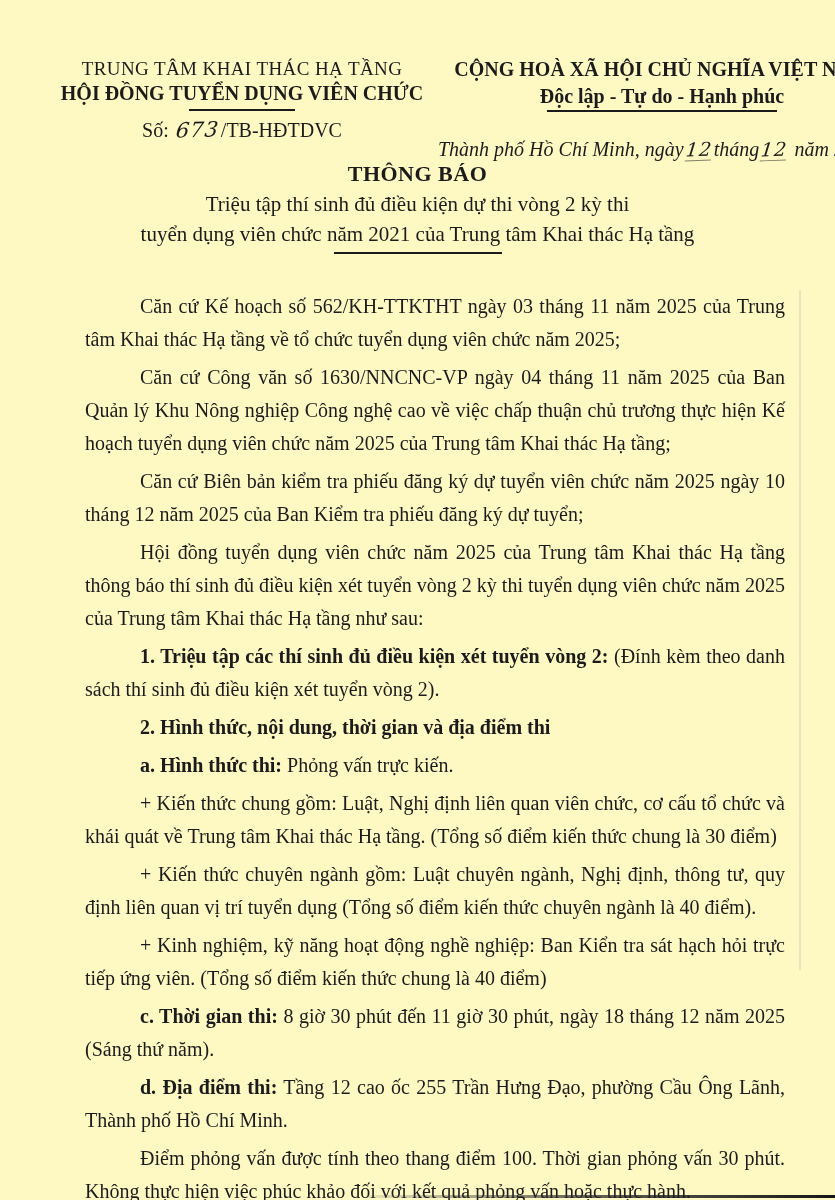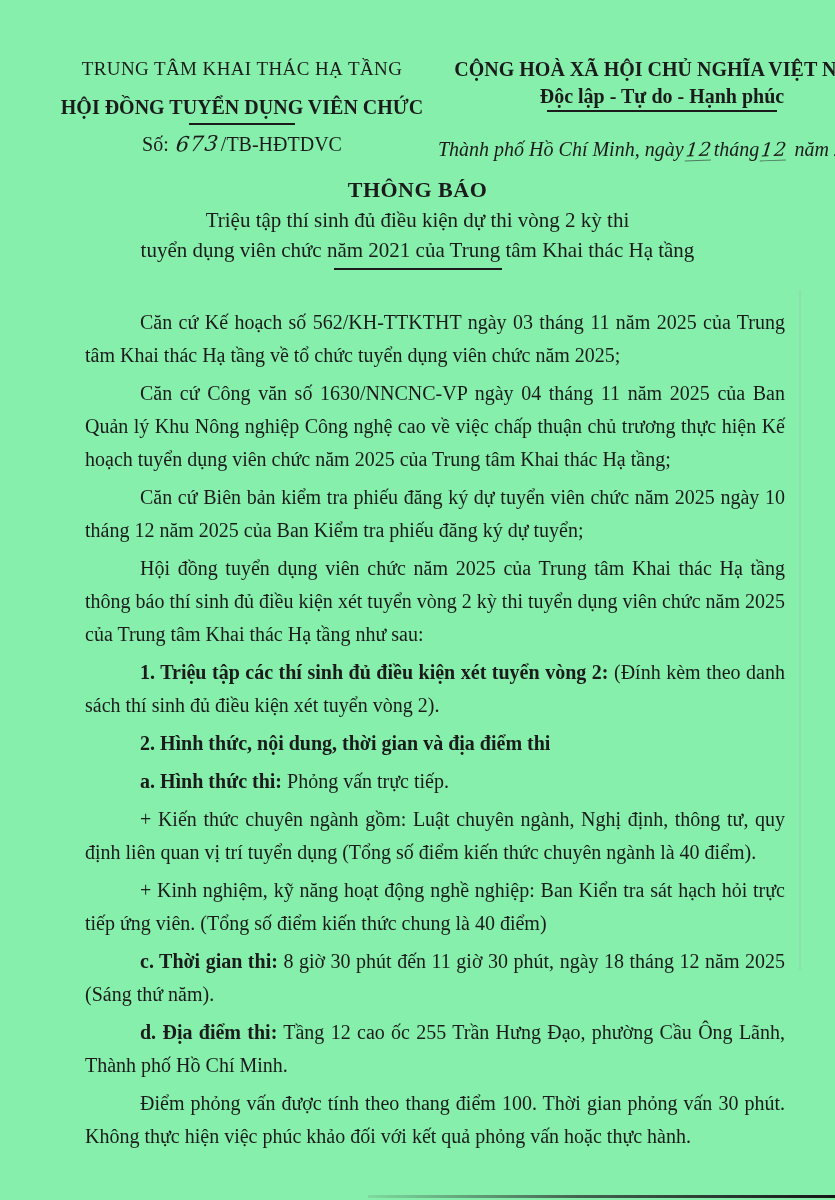--- a/index.html
+++ b/index.html
@@ -2,37 +2,37 @@
 <html><head>
 <meta charset="utf-8">
 <style>
   html, body { margin: 0; padding: 0; }
   body { width: 835px; height: 1200px; background: #ffffff; }
 
   .page {
     position: relative;
     width: 835px;
     height: 1200px;
-    background: #86efac;
+    background: #fef9c3;
     font-family: "Liberation Serif", serif;
     color: #1b1b1b;
     overflow: hidden;
     box-sizing: border-box;
   }
 
   
   .header { display: flex; padding-top: 58px; }
   .header-left {
     width: 392px;
     margin-left: 46px;
     text-align: center;
     flex: none;
   }
   .org-parent { font-size: 19px; letter-spacing: 0.4px; white-space: nowrap; }
-  .org-name { font-size: 20px; font-weight: bold; margin-top: 16px; white-space: nowrap; }
+  .org-name { font-size: 20px; font-weight: bold; margin-top: 2px; white-space: nowrap; }
   .rule-left { width: 106px; height: 2px; background: #1b1b1b; margin: 4px auto 7px auto; }
   .doc-number { font-size: 20px; }
 
   .header-right { flex: 1; text-align: center; }
   .country { font-size: 20px; font-weight: bold; white-space: nowrap; }
   .motto { font-size: 20px; font-weight: bold; margin-top: 4px; white-space: nowrap; }
   .rule-right { width: 230px; height: 2px; background: #1b1b1b; margin: 2px auto 0 auto; }
   .dateline {
     font-style: italic;
     font-size: 20px;
@@ -48,21 +48,21 @@
     display: inline-block;
     transform: skewX(-8deg) rotate(-2deg);
     font-style: italic;
     margin: 0 2px;
     letter-spacing: 1px;
   }
   .doc-number .hand { font-size: 21px; }
   .dateline .hand { font-size: 19px; border-bottom: 1px solid rgba(27,27,27,.55); }
 
   
-  .title-block { text-align: center; margin-top: 16px; }
+  .title-block { text-align: center; }
   .doc-type { font-size: 22px; font-weight: bold; letter-spacing: 0.5px; }
   .subtitle { font-size: 21px; font-weight: normal; margin-top: 5px; }
   .title-rule { width: 168px; height: 2px; background: #1b1b1b; margin: 5px auto 0 auto; }
 
   
   .body {
     padding: 36px 50px 0 85px;
     font-size: 20px;
     line-height: 33px;
     text-align: justify;
@@ -118,21 +118,22 @@
     <div class="title-rule"></div>
   </div>
 
   <div class="body">
     <p><b></b><span>Căn cứ Kế hoạch số 562/KH-TTKTHT ngày 03 tháng 11 năm 2025 của Trung tâm Khai thác Hạ tầng về tổ chức tuyển dụng viên chức năm 2025;</span></p>
     <p><b></b><span>Căn cứ Công văn số 1630/NNCNC-VP ngày 04 tháng 11 năm 2025 của Ban Quản lý Khu Nông nghiệp Công nghệ cao về việc chấp thuận chủ trương thực hiện Kế hoạch tuyển dụng viên chức năm 2025 của Trung tâm Khai thác Hạ tầng;</span></p>
     <p><b></b><span>Căn cứ Biên bản kiểm tra phiếu đăng ký dự tuyển viên chức năm 2025 ngày 10 tháng 12 năm 2025 của Ban Kiểm tra phiếu đăng ký dự tuyển;</span></p>
     <p><b></b><span>Hội đồng tuyển dụng viên chức năm 2025 của Trung tâm Khai thác Hạ tầng thông báo thí sinh đủ điều kiện xét tuyển vòng 2 kỳ thi tuyển dụng viên chức năm 2025 của Trung tâm Khai thác Hạ tầng  như sau:</span></p>
     <p><b>1. Triệu tập các thí sinh đủ điều kiện xét tuyển vòng 2:</b><span> (Đính kèm theo danh sách thí sinh đủ điều kiện xét tuyển vòng 2).</span></p>
     <p><b>2. Hình thức, nội dung, thời gian và địa điểm thi</b><span></span></p>
-    <p><b>a. Hình thức thi:</b><span> Phỏng vấn trực tiếp.</span></p>
+    <p><b>a. Hình thức thi:</b><span> Phỏng vấn trực kiến.</span></p>
+    <p><b></b><span>+ Kiến thức chung gồm: Luật, Nghị định liên quan viên chức, cơ cấu tổ chức và khái quát về Trung tâm Khai thác Hạ tầng. (Tổng số điểm kiến thức chung là 30 điểm)</span></p>
     <p><b></b><span>+ Kiến thức chuyên ngành gồm: Luật chuyên ngành, Nghị định, thông tư, quy định liên quan vị trí tuyển dụng (Tổng số điểm kiến thức chuyên ngành là 40 điểm).</span></p>
     <p><b></b><span>+ Kinh nghiệm, kỹ năng hoạt động nghề nghiệp: Ban Kiển tra sát hạch hỏi trực tiếp ứng viên. (Tổng số điểm kiến thức chung là 40 điểm)</span></p>
     <p><b>c. Thời gian thi:</b><span> 8 giờ 30 phút đến 11 giờ 30 phút, ngày 18 tháng 12 năm 2025 (Sáng thứ năm).</span></p>
     <p><b>d. Địa điểm thi:</b><span> Tầng 12 cao ốc 255 Trần Hưng Đạo, phường Cầu Ông Lãnh, Thành phố Hồ Chí Minh.</span></p>
     <p><b></b><span>Điểm phỏng vấn được tính theo thang điểm 100. Thời gian phỏng vấn 30 phút. Không thực hiện việc phúc khảo đối với kết quả phỏng vấn hoặc thực hành.</span></p>
   </div>
 
   <div class="scan-vline"></div>
   <div class="scan-bottom-line"></div>
 

